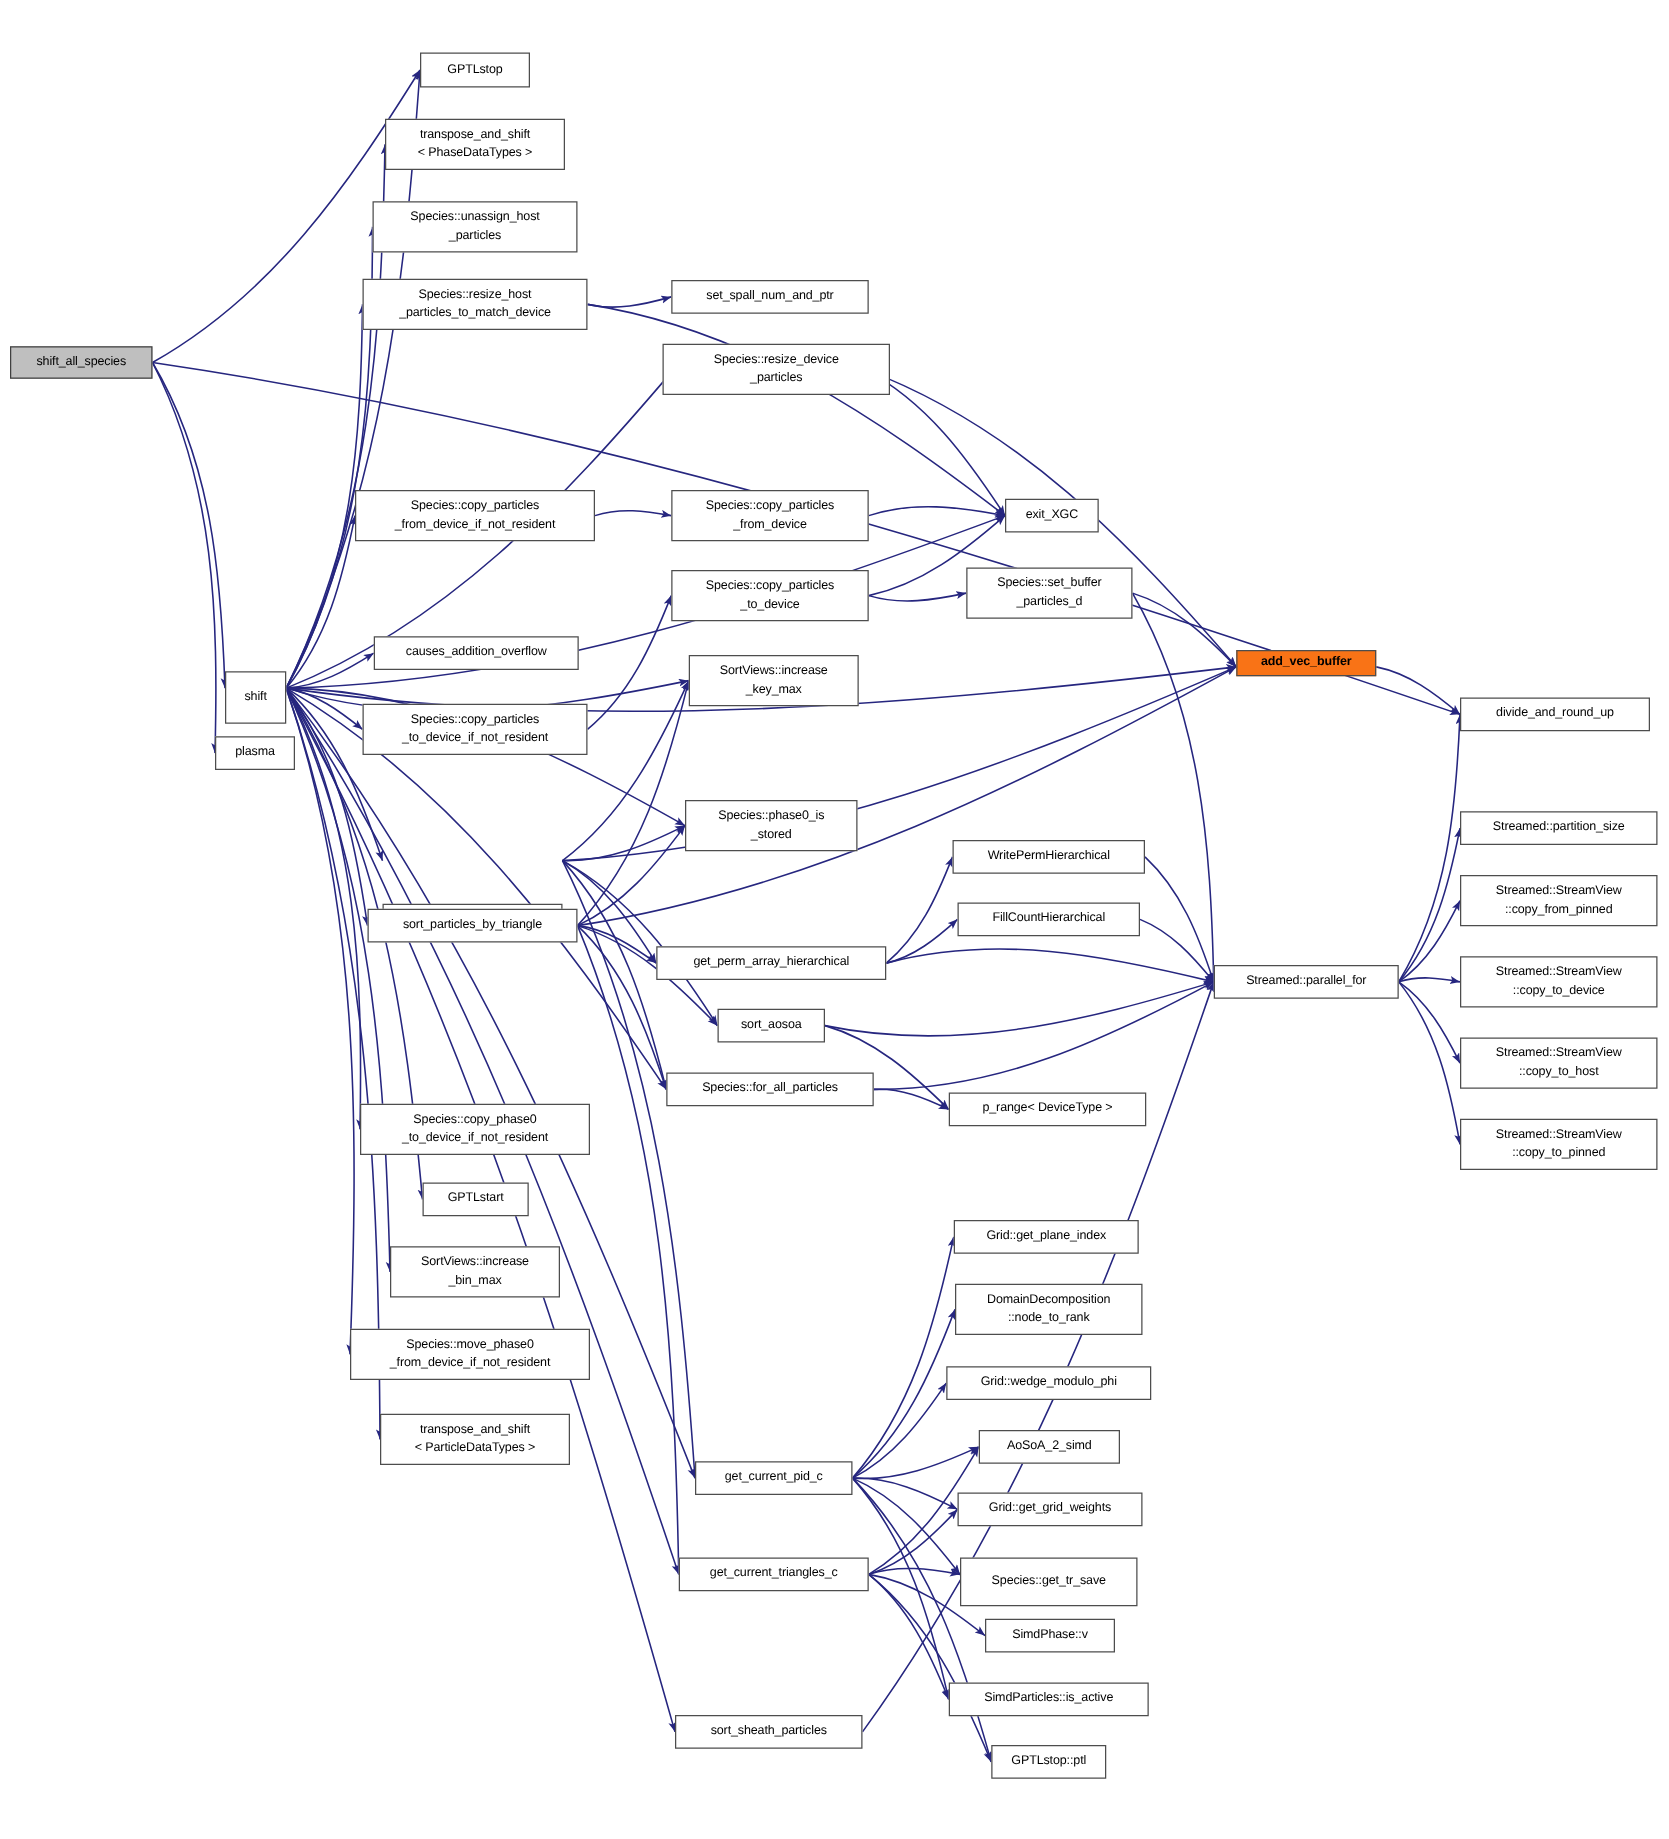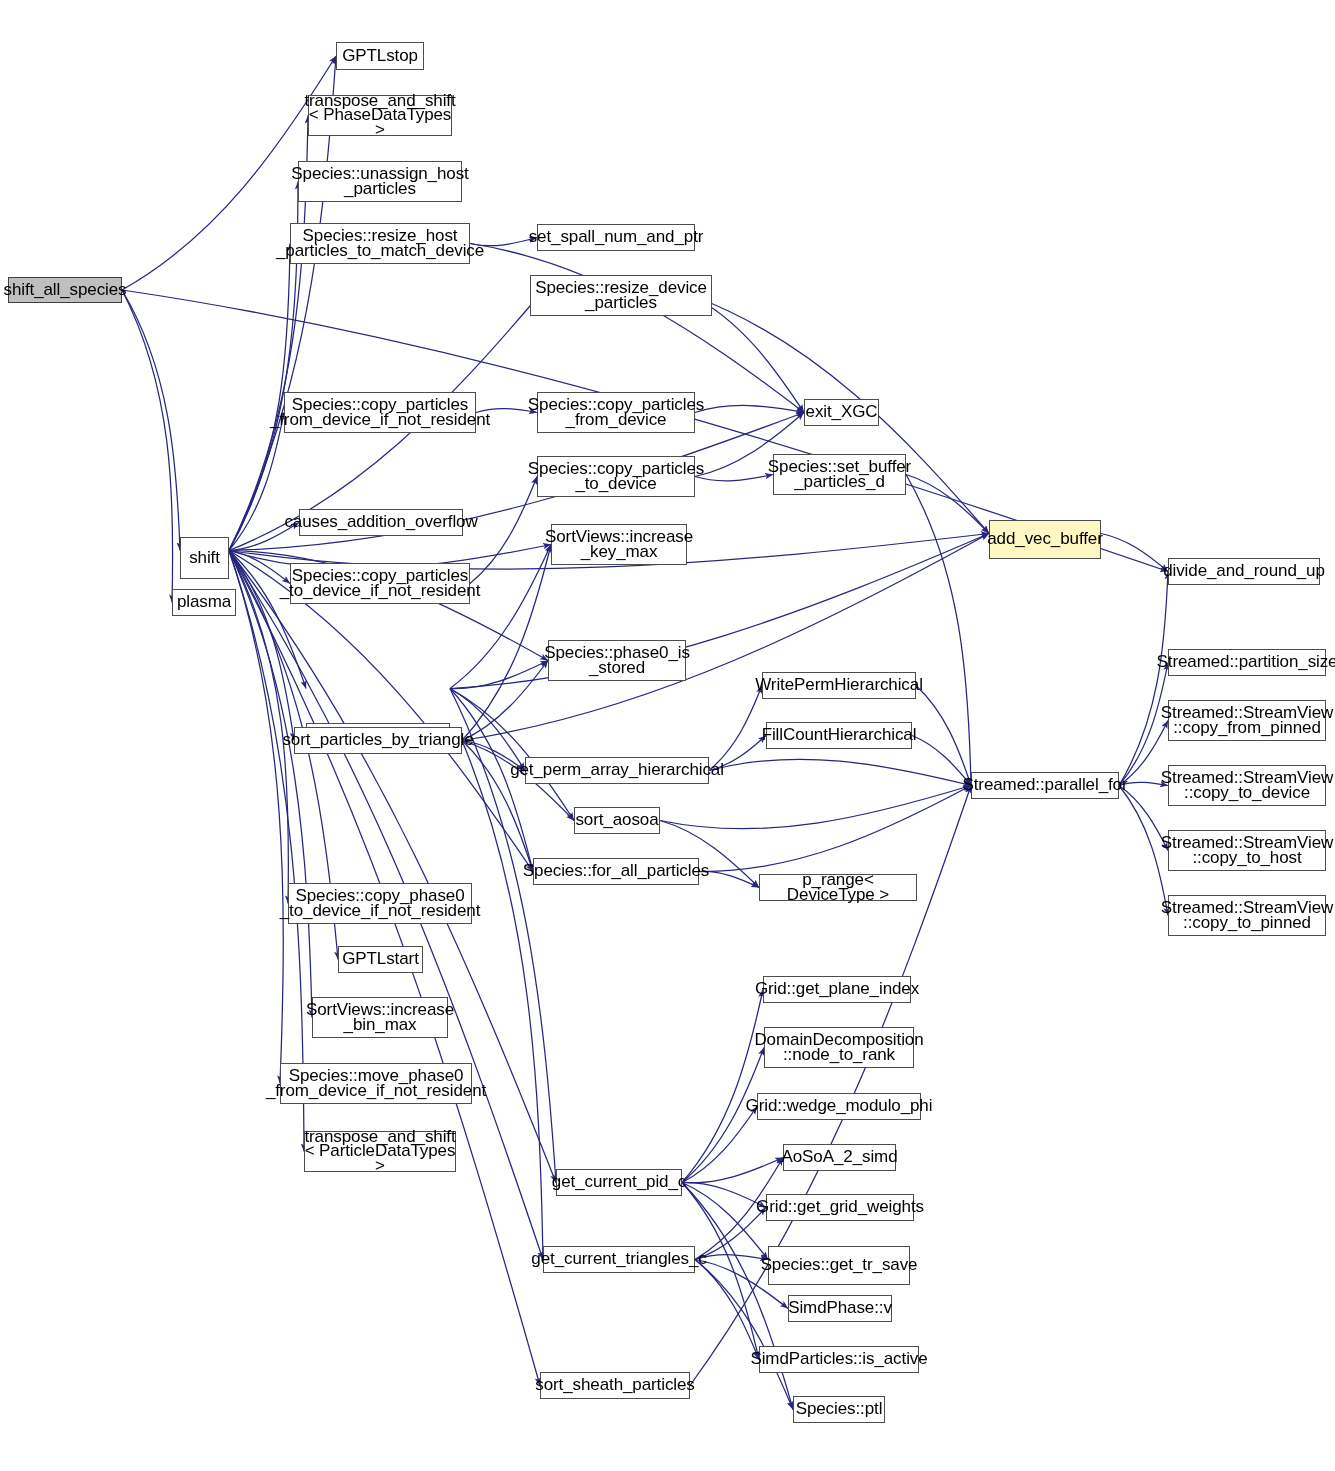--- a/index.html
+++ b/index.html
@@ -23,21 +23,21 @@
     width: 1335px;
     height: 1471px;
     pointer-events: none;
   }
   .node {
     position: absolute;
     box-sizing: border-box;
     border: 1px solid #4d4d4d;
     background: #ffffff;
     color: #000000;
-    font-size: 17px;
+    font-size: 10px;
     line-height: 14.5px;
     display: flex;
     align-items: center;
     justify-content: center;
     text-align: center;
     white-space: pre-line;
     padding: 6px 3px;
     z-index: 2;
     letter-spacing: -0.1px;
   }
@@ -155,21 +155,21 @@
 _particles</div>
     <div class="node" style="left: 284px; top: 392px; width: 192px; height: 41px; border-color: rgb(77, 77, 77); background: rgb(255, 255, 255);">Species::copy_particles
 _from_device_if_not_resident</div>
     <div class="node" style="left: 537px; top: 392px; width: 158px; height: 41px; border-color: rgb(77, 77, 77); background: rgb(255, 255, 255);">Species::copy_particles
 _from_device</div>
     <div class="node" style="left: 804px; top: 399px; width: 75px; height: 27px; border-color: rgb(77, 77, 77); background: rgb(255, 255, 255);">exit_XGC</div>
     <div class="node" style="left: 537px; top: 456px; width: 158px; height: 41px; border-color: rgb(77, 77, 77); background: rgb(255, 255, 255);">Species::copy_particles
 _to_device</div>
     <div class="node" style="left: 773px; top: 454px; width: 133px; height: 41px; border-color: rgb(77, 77, 77); background: rgb(255, 255, 255);">Species::set_buffer
 _particles_d</div>
-    <div class="node" style="left: 989px; top: 520px; width: 112px; height: 39px; border-color: rgb(77, 77, 77); background: #fef9c3;">add_vec_buffer</div>
+    <div class="node" style="left: 989px; top: 520px; width: 112px; height: 21px; border-color: rgb(77, 77, 77); background: #f97316; font-weight: bold;">add_vec_buffer</div>
     <div class="node" style="left: 1168px; top: 558px; width: 152px; height: 27px; border-color: rgb(77, 77, 77); background: rgb(255, 255, 255);">divide_and_round_up</div>
     <div class="node" style="left: 299px; top: 509px; width: 164px; height: 27px; border-color: rgb(77, 77, 77); background: rgb(255, 255, 255);">causes_addition_overflow</div>
     <div class="node" style="left: 180px; top: 537px; width: 49px; height: 42px; border-color: rgb(77, 77, 77); background: rgb(255, 255, 255);">shift</div>
     <div class="node" style="left: 290px; top: 563px; width: 180px; height: 41px; border-color: rgb(77, 77, 77); background: rgb(255, 255, 255);">Species::copy_particles
 _to_device_if_not_resident</div>
     <div class="node" style="left: 551px; top: 524px; width: 136px; height: 41px; border-color: rgb(77, 77, 77); background: rgb(255, 255, 255);">SortViews::increase
 _key_max</div>
     <div class="node" style="left: 172px; top: 589px; width: 64px; height: 27px; border-color: rgb(77, 77, 77); background: rgb(255, 255, 255);">plasma</div>
     <div class="node" style="left: 548px; top: 640px; width: 138px; height: 41px; border-color: rgb(77, 77, 77); background: rgb(255, 255, 255);">Species::phase0_is
 _stored</div>
@@ -205,14 +205,14 @@
 ::node_to_rank</div>
     <div class="node" style="left: 757px; top: 1093px; width: 164px; height: 27px; border-color: rgb(77, 77, 77); background: rgb(255, 255, 255);">Grid::wedge_modulo_phi</div>
     <div class="node" style="left: 783px; top: 1144px; width: 113px; height: 27px; border-color: rgb(77, 77, 77); background: rgb(255, 255, 255);">AoSoA_2_simd</div>
     <div class="node" style="left: 556px; top: 1169px; width: 126px; height: 27px; border-color: rgb(77, 77, 77); background: rgb(255, 255, 255);">get_current_pid_c</div>
     <div class="node" style="left: 766px; top: 1194px; width: 148px; height: 27px; border-color: rgb(77, 77, 77); background: rgb(255, 255, 255);">Grid::get_grid_weights</div>
     <div class="node" style="left: 768px; top: 1246px; width: 142px; height: 39px; border-color: rgb(77, 77, 77); background: rgb(255, 255, 255);">Species::get_tr_save</div>
     <div class="node" style="left: 543px; top: 1246px; width: 152px; height: 27px; border-color: rgb(77, 77, 77); background: rgb(255, 255, 255);">get_current_triangles_c</div>
     <div class="node" style="left: 788px; top: 1295px; width: 104px; height: 27px; border-color: rgb(77, 77, 77); background: rgb(255, 255, 255);">SimdPhase::v</div>
     <div class="node" style="left: 759px; top: 1346px; width: 160px; height: 27px; border-color: rgb(77, 77, 77); background: rgb(255, 255, 255);">SimdParticles::is_active</div>
     <div class="node" style="left: 540px; top: 1372px; width: 150px; height: 27px; border-color: rgb(77, 77, 77); background: rgb(255, 255, 255);">sort_sheath_particles</div>
-    <div class="node" style="left: 793px; top: 1396px; width: 92px; height: 27px; border-color: rgb(77, 77, 77); background: rgb(255, 255, 255);">Species::ptl</div>
+    <div class="node" style="left: 793px; top: 1396px; width: 92px; height: 27px; border-color: rgb(77, 77, 77); background: rgb(255, 255, 255);">GPTLstop::ptl</div>
   </div>
 
 </body></html>

